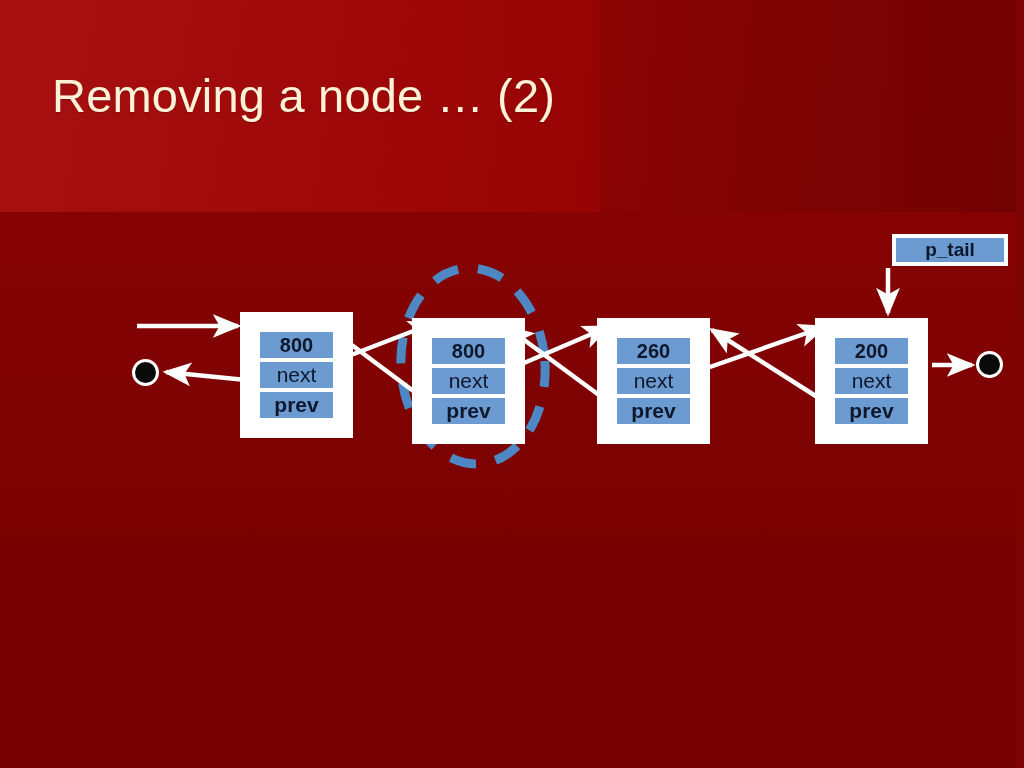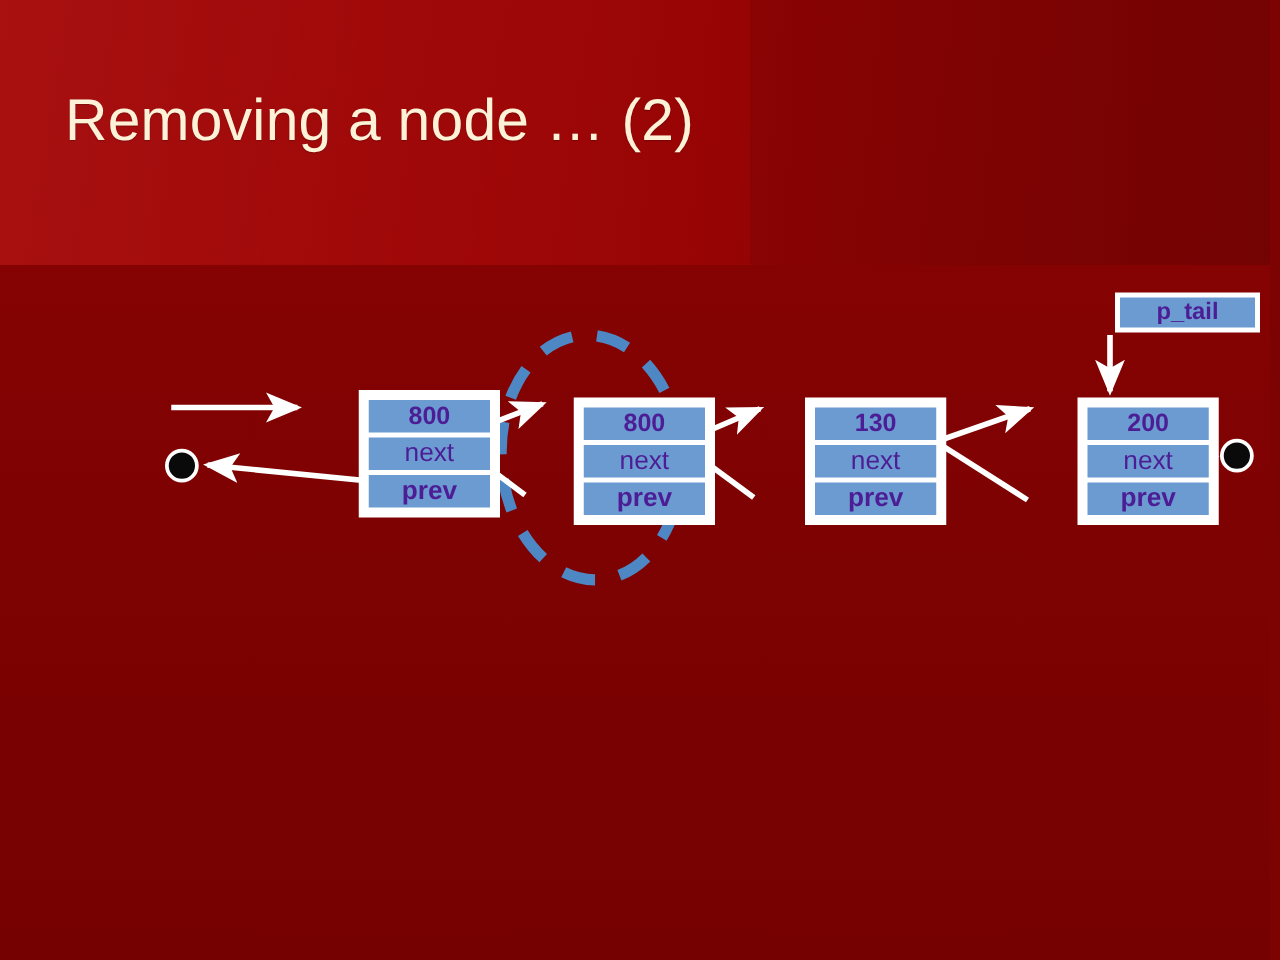--- a/index.html
+++ b/index.html
@@ -37,27 +37,26 @@
     white-space:nowrap;
     text-shadow:0 1px 1px rgba(0,0,0,0.22);
   }
   
   #diagram{
     position:absolute;left:0;top:0;width:1024px;height:768px;
   }
   .node{
     position:absolute;
     background:#ffffff;
-    padding:8px;
+    padding:20px;
     box-sizing:border-box;
-    margin-left:47px;
   }
   .cell{
     background:#6b9bd1;
-    color:#4c1d95;
+    color:#0f172a;
     font-size:21px;
     text-align:center;
     box-sizing:border-box;
     height:26px;
     line-height:26px;
     margin-bottom:4px;
   }
   .cell:last-child{margin-bottom:0;font-weight:bold;}
   .cell.value{font-weight:bold;font-size:20px;}
   .ptr-box{
@@ -137,21 +136,21 @@
       <div class="cell">prev</div>
     </div>
 
     <div class="node" style="left:412px; top:318px; width:113px;">
       <div class="cell value">800</div>
       <div class="cell">next</div>
       <div class="cell">prev</div>
     </div>
 
     <div class="node" style="left:597px; top:318px; width:113px;">
-      <div class="cell value">130</div>
+      <div class="cell value">260</div>
       <div class="cell">next</div>
       <div class="cell">prev</div>
     </div>
 
     <div class="node" style="left:815px; top:318px; width:113px;">
       <div class="cell value">200</div>
       <div class="cell">next</div>
       <div class="cell">prev</div>
     </div>
 

